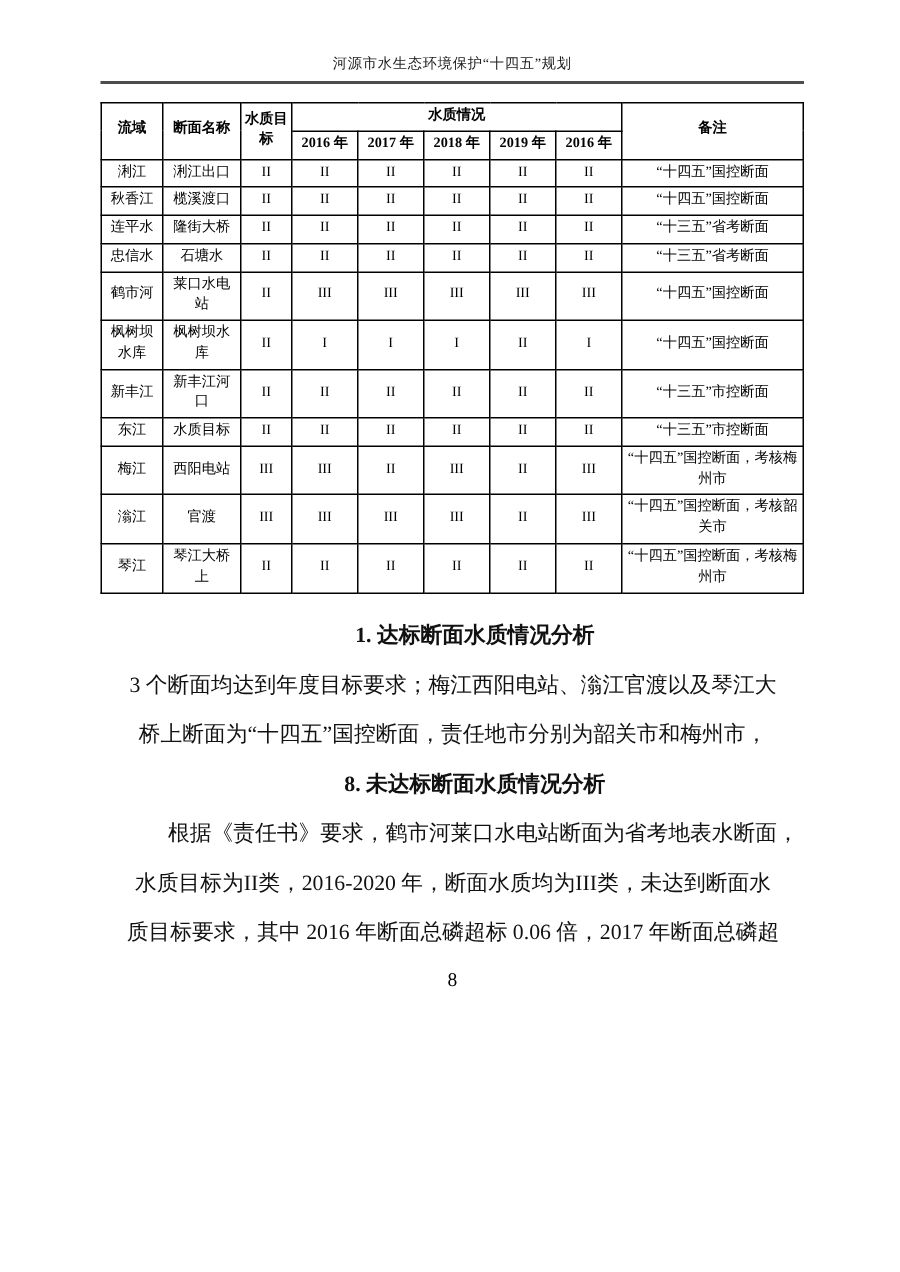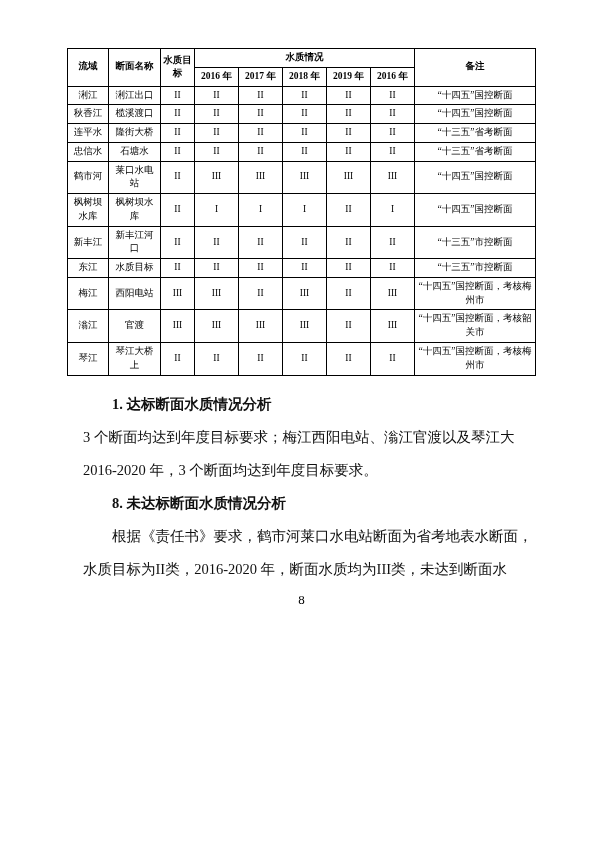--- a/index.html
+++ b/index.html
@@ -37,31 +37,33 @@
   .col-basin   { width: 41px; }
   .col-section { width: 52px; }
   .col-target  { width: 34px; }
   .col-year    { width: 44px; }
   .col-remark  { width: auto; }
   .roman { font-family: "Liberation Serif", serif; }
   .body-text {
     padding: 12px 15px 0 16px;
     font-size: 14.5px;
     color: #111;
+    text-align: center;
   }
   .line { line-height: 33px; height: 33px; white-space: nowrap; }
   .heading { font-weight: bold; text-indent: 2em; }
   .indent { text-indent: 2em; }
   .page-number { text-align: center; font-size: 13px; margin-top: 6px; }
 </style>
 </head>
 <body>
 
 <div class="page">
 
+  <div class="doc-header">河源市水生态环境保护“十四五”规划</div>
 
   <table class="wq">
     <colgroup>
       <col class="col-basin">
         <col class="col-section">
         <col class="col-target">
       <col class="col-year">
         <col class="col-year">
         <col class="col-year">
       <col class="col-year">
@@ -204,21 +206,22 @@
       <td class="roman">II</td>
       <td class="roman">II</td>
       <td>“十四五”国控断面，考核梅州市</td>
     </tr>
   </tbody>
     </table>
 
   <div class="body-text">
     <div class="line heading">1. 达标断面水质情况分析</div>
     <div class="line">3 个断面均达到年度目标要求；梅江西阳电站、滃江官渡以及琴江大</div>
-    <div class="line">2016-2020 年，3 个断面均达到年度目标要求。</div>
+    <div class="line">桥上断面为“十四五”国控断面，责任地市分别为韶关市和梅州市，</div>
     <div class="line heading">8. 未达标断面水质情况分析</div>
     <div class="line indent">根据《责任书》要求，鹤市河莱口水电站断面为省考地表水断面，</div>
     <div class="line">水质目标为II类，2016-2020 年，断面水质均为III类，未达到断面水</div>
+    <div class="line">质目标要求，其中 2016 年断面总磷超标 0.06 倍，2017 年断面总磷超</div>
   </div>
 
   <div class="page-number">8</div>
 
 </div>
 
 </body></html>

